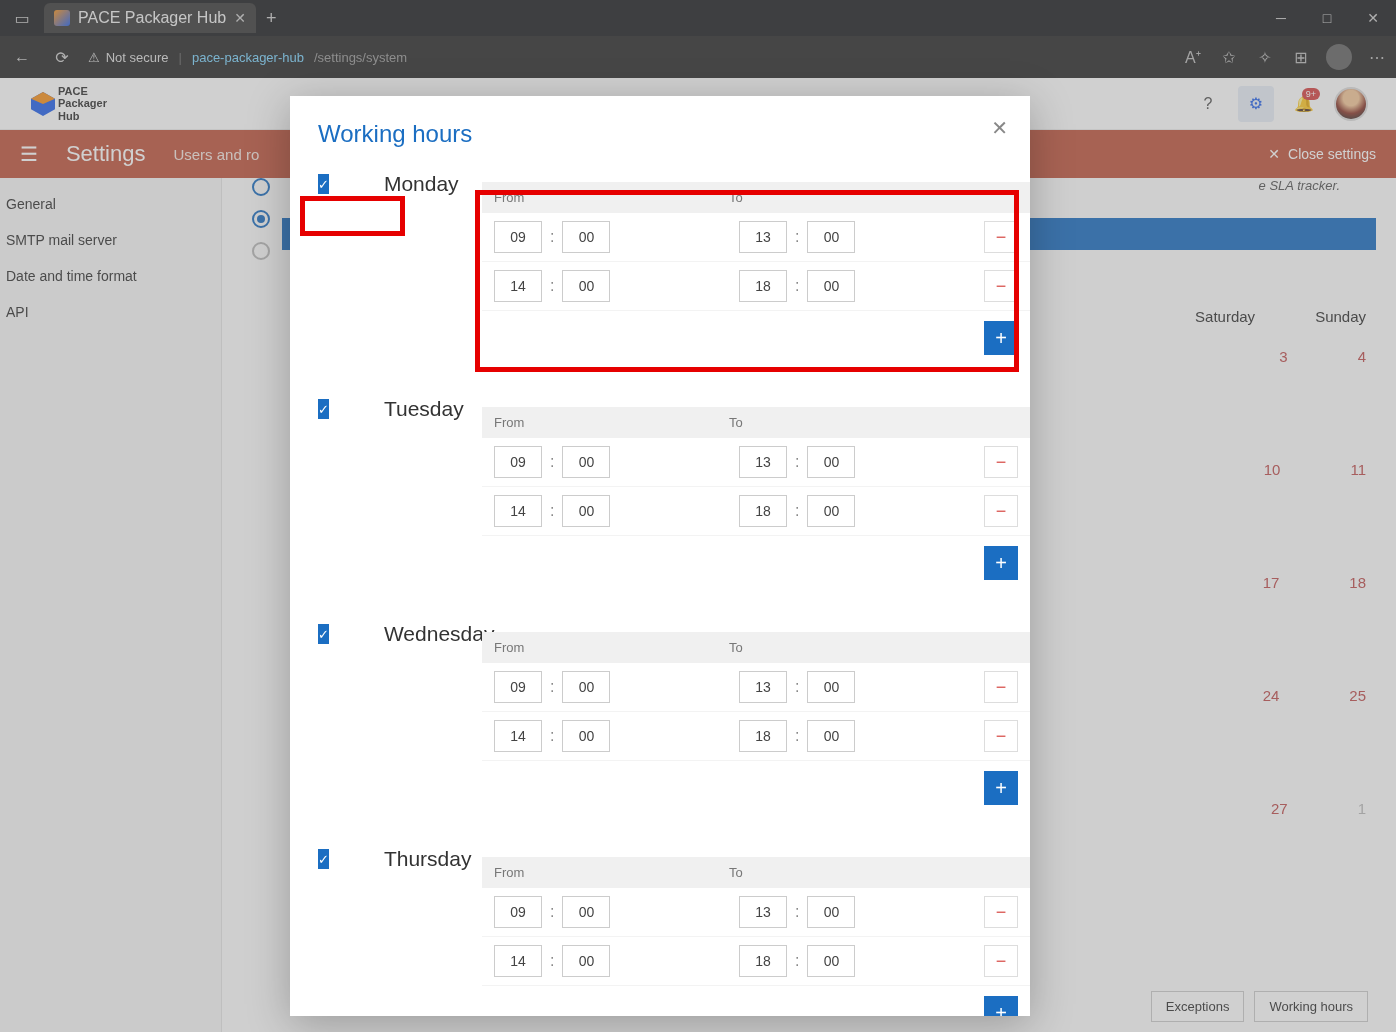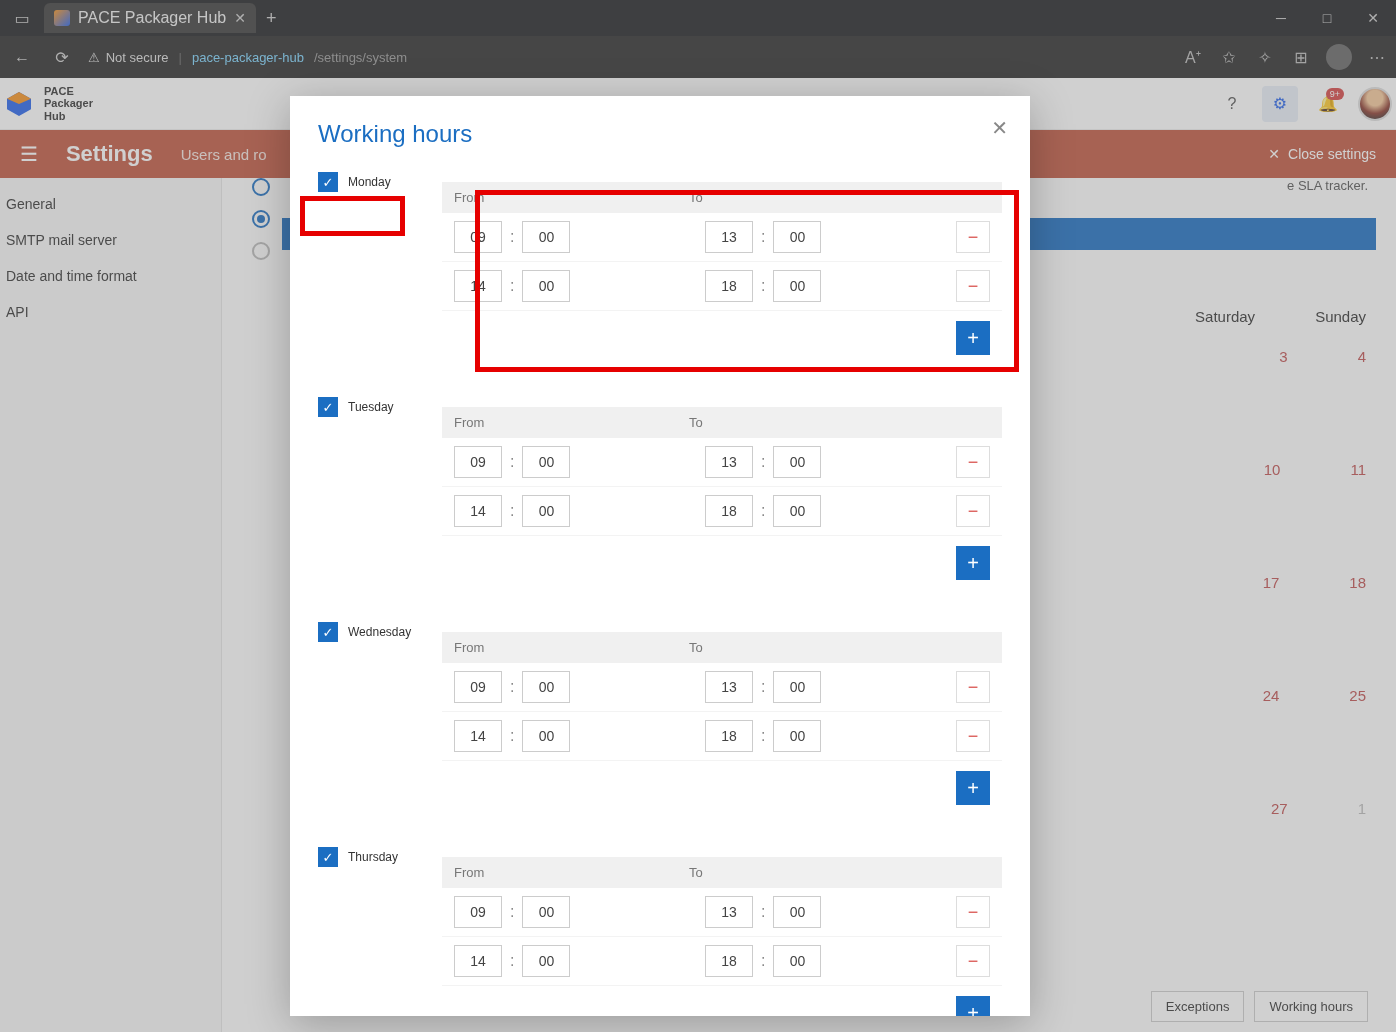--- a/index.html
+++ b/index.html
@@ -22,35 +22,35 @@
 .addrbar .url-area { display:flex; align-items:center; gap:10px; flex:1; color:#ccc; font-size:13px;}
 .addrbar .url-area .secure { display:flex; align-items:center; gap:6px; color:#ddd;}
 .addrbar .url-area .sep { color:#666;}
 .addrbar .url-host { color:#7dd3fc;}
 .addrbar .url-path { color:#9a9a9a;}
 .addrbar .right-icons { display:flex; gap:14px; color:#bbb; align-items:center;}
 .addrbar .right-icons .ico { width:22px; text-align:center;}
 .addrbar .avatar-circle { width:26px; height:26px; border-radius:50%; background:#666;}
 
 
-.app-header { height:52px; background:#fff; display:flex; align-items:center; padding:0 4px; gap:10px; border-bottom:1px solid #eee;}
+.app-header { height:52px; background:#fff; display:flex; align-items:center; padding:0 28px; border-bottom:1px solid #eee;}
 .app-logo { width:30px; height:30px; display:flex; align-items:center; justify-content:center;}
 .app-logo svg { width:30px; height:30px;}
 .app-name { font-size:11px; line-height:1.1; color:#333; font-weight:600;}
 .app-header-right { margin-left:auto; display:flex; gap:12px; align-items:center;}
 .hdr-icon { width:36px; height:36px; display:flex; align-items:center; justify-content:center; border-radius:4px; color:#555;}
 .hdr-icon.gear { background:#e8eef7; color:#2563eb;}
 .hdr-icon.bell { position:relative;}
 .badge { position:absolute; top:2px; right:2px; background:#d64545; color:#fff; font-size:9px; border-radius:8px; padding:1px 4px;}
 .user-avatar { width:34px; height:34px; border-radius:50%; background:radial-gradient(circle at 50% 30%, #f4c89a 30%, #8b3a2e 60%, #333 90%); border:2px solid #ddd;}
 
 
 .settings-bar { height:48px; background:#c0563f; color:#fff; display:flex; align-items:center; padding:0 20px; gap:28px;}
 .settings-bar .menu-icon { font-size:20px;}
-.settings-bar .title { font-size:22px; font-weight:700;}
+.settings-bar .title { font-size:22px; font-weight:400;}
 .settings-bar .subtitle { font-size:15px; color:#f5e6e0;}
 .settings-bar .close { margin-left:auto; display:flex; align-items:center; gap:8px; font-size:14px;}
 
 
 .main { display:flex; height:calc(1032px - 36px - 42px - 52px - 48px); }
 .sidebar { width:222px; background:#f7f7f7; border-right:1px solid #e5e5e5; padding-top:8px;}
 .sidebar-item { padding:10px 6px; font-size:14px; color:#333; cursor:pointer;}
 .sidebar-item.active { background:#eaeaea; color:#1b6ec2; border-left:3px solid transparent;}
 .content { flex:1; position:relative; background:#fdfdfd; padding:10px 20px;}
 
@@ -65,26 +65,26 @@
 
 
 .modal-backdrop { position:absolute; inset:0; background:rgba(120,120,120,0.35);}
 .modal { position:absolute; left:290px; top:96px; width:740px; background:#fff; box-shadow:0 8px 40px rgba(0,0,0,0.25); padding:24px 28px 40px; max-height:920px; overflow:hidden;}
 .modal-title { color:#1b6ec2; font-size:24px; font-weight:400; margin-bottom:18px;}
 .modal-close { position:absolute; top:20px; right:22px; color:#888; font-size:20px; cursor:pointer;}
 
 .day-block { display:flex; gap:24px; margin-bottom:36px; align-items:flex-start;}
 .day-label-col { width:140px; display:flex; align-items:center; gap:10px; padding-top:6px;}
 .day-label-col .chk { width:20px; height:20px; background:#1b6ec2; display:flex; align-items:center; justify-content:center; color:#fff; font-size:13px;}
-.day-name { font-size:12px; color:#333;}
+.day-name { font-size:21px; color:#333;margin-left:45px;}
 
 .hours-col { flex:1;margin-top:16px;}
 .hours-header { display:flex; background:#f0f0f0; padding:8px 12px; font-size:13px; color:#777;}
 .hours-header .h-from { width:235px;}
-.hours-row { display:flex; align-items:center; padding:8px 12px; gap:16px; border-bottom:1px solid #f3f3f3;}
+.hours-row { display:flex; align-items:center; padding:8px 12px; gap:10px; border-bottom:1px solid #f3f3f3;}
 .time-group { display:flex; align-items:center; gap:6px; width:235px;}
 .time-box { width:48px; height:32px; border:1px solid #ccc; text-align:center; font-size:14px; color:#444;}
 .colon { color:#888; padding:0 2px;}
 .row-actions { margin-left:auto;}
 .remove-btn { width:34px; height:32px; border:1px solid #ddd; background:#fff; color:#d9534f; display:flex; align-items:center; justify-content:center; cursor:pointer; font-size:18px;}
 .add-row { display:flex; justify-content:flex-end; padding:10px 12px 0;}
 .add-btn { width:34px; height:34px; background:#1b6ec2; color:#fff; display:flex; align-items:center; justify-content:center; font-size:20px; cursor:pointer;}
 
 
 .highlight { position:absolute; border:5px solid #e60000; pointer-events:none;}
@@ -175,21 +175,21 @@
     <div class="sidebar-item">Date and time format</div>
     <div class="sidebar-item">API</div>
   </div>
 
   <div class="content">
     <div class="radio-col" style="left:30px; top:0;">
       <span class="radio"></span>
       <span class="radio on"></span>
       <span class="radio" style="border-color:#bbb"></span>
     </div>
-    <span class="bg-text" style="right:28px; top:0;">e SLA tracker.</span>
+    <span class="bg-text" style="right:56px; top:0;font-style:italic;">e SLA tracker.</span>
     <div style="position:absolute; left:60px; right:20px; top:40px; height:32px; background:#1b6ec2;"></div>
     <div class="cal-head">
       <span>Saturday</span>
       <span>Sunday</span>
     </div>
     <div class="cal-dates">
       <div class="row">
           <span>3</span>
           <span>4</span>
         </div>

